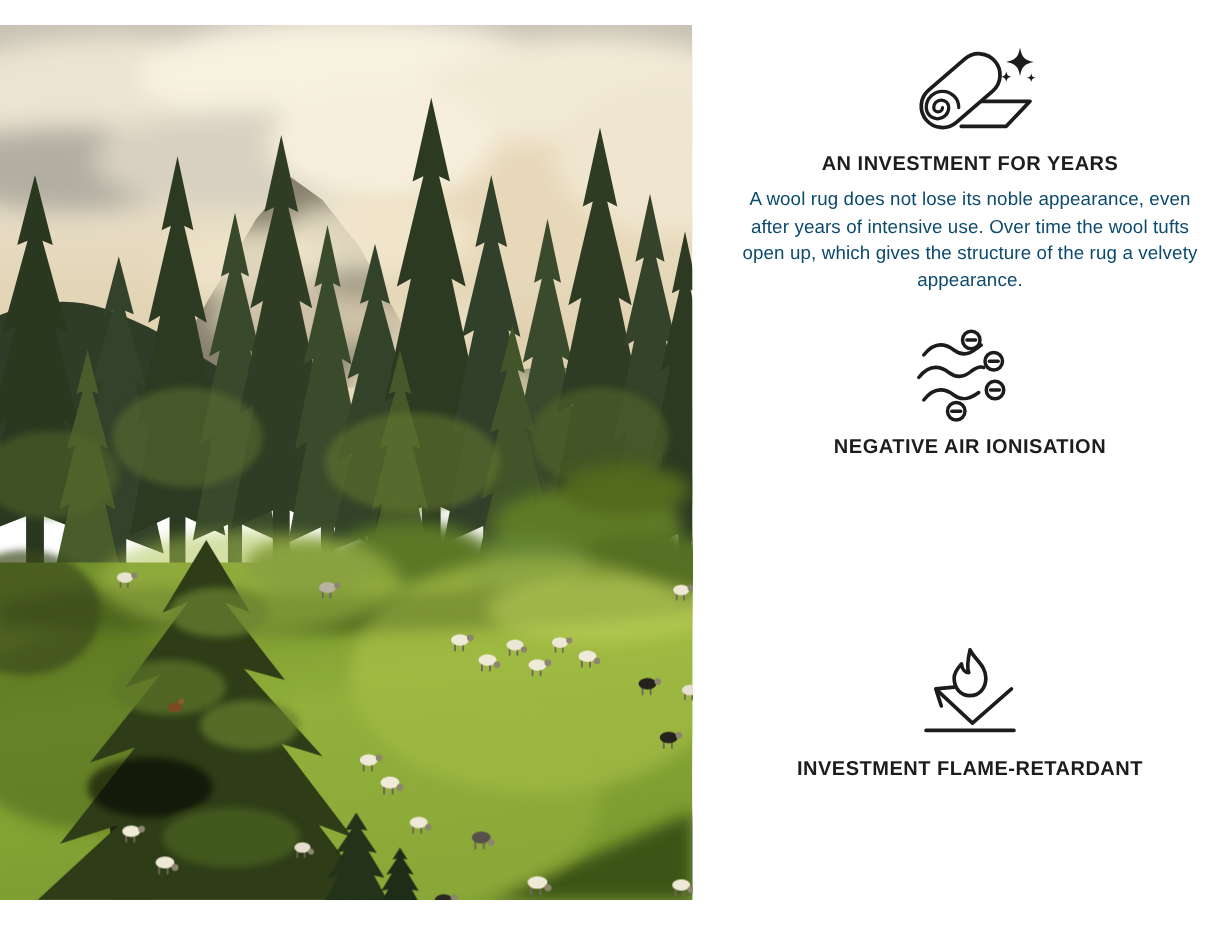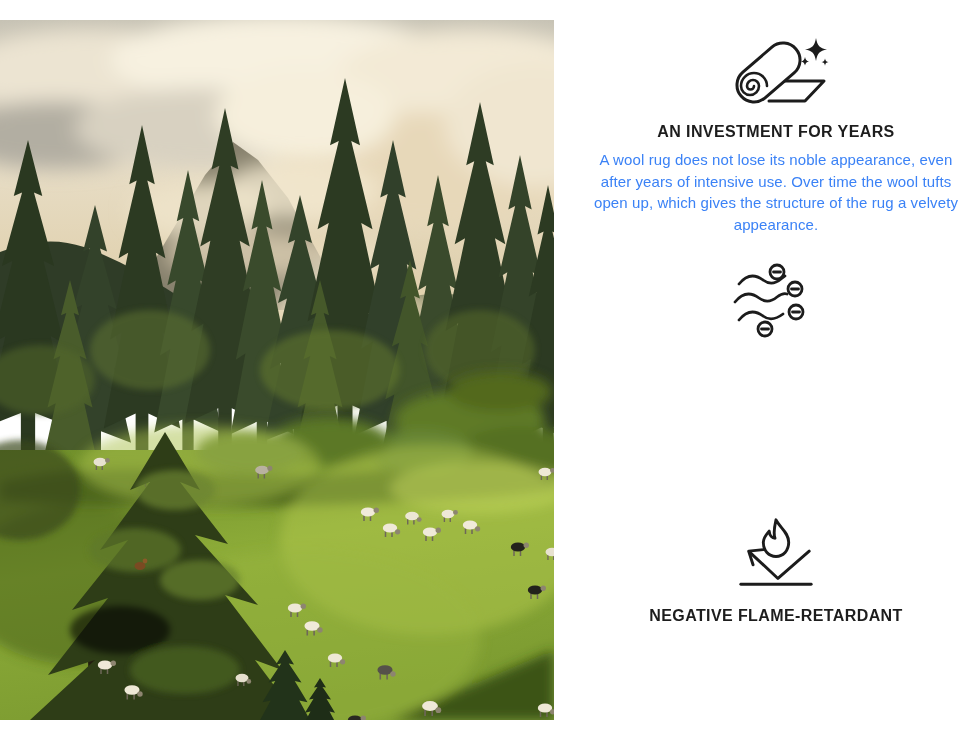--- a/index.html
+++ b/index.html
@@ -20,21 +20,21 @@
   }
   .feature-1{top:34px}
   .feature-2{top:260px}
   .feature-3{top:514px}
   .feature .icon{display:block;margin:0 auto;}
   .feature h2{
     margin:9px 0 0;font-size:16px;font-weight:bold;letter-spacing:.4px;color:#1d1d1d;
   }
   .feature p{
     margin:8px 0 0;font-size:15px;line-height:21.5px;letter-spacing:.1px;
-    color:#3b82f6;max-width:366px;
+    color:#0c4a6e;max-width:366px;
   }
 </style>
 </head>
 <body>
 
 <div class="photo">
   <svg viewBox="0 0 554 700" preserveAspectRatio="none">
     <defs>
       <linearGradient id="sky" x1="0" y1="0" x2="0" y2="1">
         <stop offset="0" stop-color="#c6c2b4"></stop>
@@ -231,27 +231,28 @@
         <circle cx="56" cy="12" r="7"></circle>
           <path d="M52.5,12 L59.5,12"></path>
         <circle cx="74" cy="29" r="7"></circle>
           <path d="M70.5,29 L77.5,29"></path>
         <circle cx="75" cy="52" r="7"></circle>
           <path d="M71.5,52 L78.5,52"></path>
         <circle cx="44" cy="69" r="7"></circle>
           <path d="M40.5,69 L47.5,69"></path>
       </g>
     </svg>
+    <h2>NEGATIVE AIR IONISATION</h2>
   </section>
 
   <section class="feature feature-3">
     <svg class="icon" width="100" height="84" viewBox="0 0 100 86">
       <g stroke="#1c1c1c" stroke-width="3" fill="none" stroke-linecap="round" stroke-linejoin="round">
         <path d="M50,6 C54,14 63,19 63,29 C63,37.5 57.5,43.5 50,43.5 C42.5,43.5 37,37.5 37,29 C37,25 39.5,21.5 43,17.5 C43.5,22 46,24.8 49,24.8 C47.3,20.5 48.3,13.5 50,6 Z"></path>
         <path d="M84,38 L52,66 L23,39"></path>
         <path d="M37,36.5 L22,38 L26.5,52"></path>
         <path d="M14,72 L86,72"></path>
       </g>
     </svg>
-    <h2>NEGATIVE FLAME-RETARDANT</h2>
+    <h2>INVESTMENT FLAME-RETARDANT</h2>
   </section>
 
 </div>
 
 </body></html>

